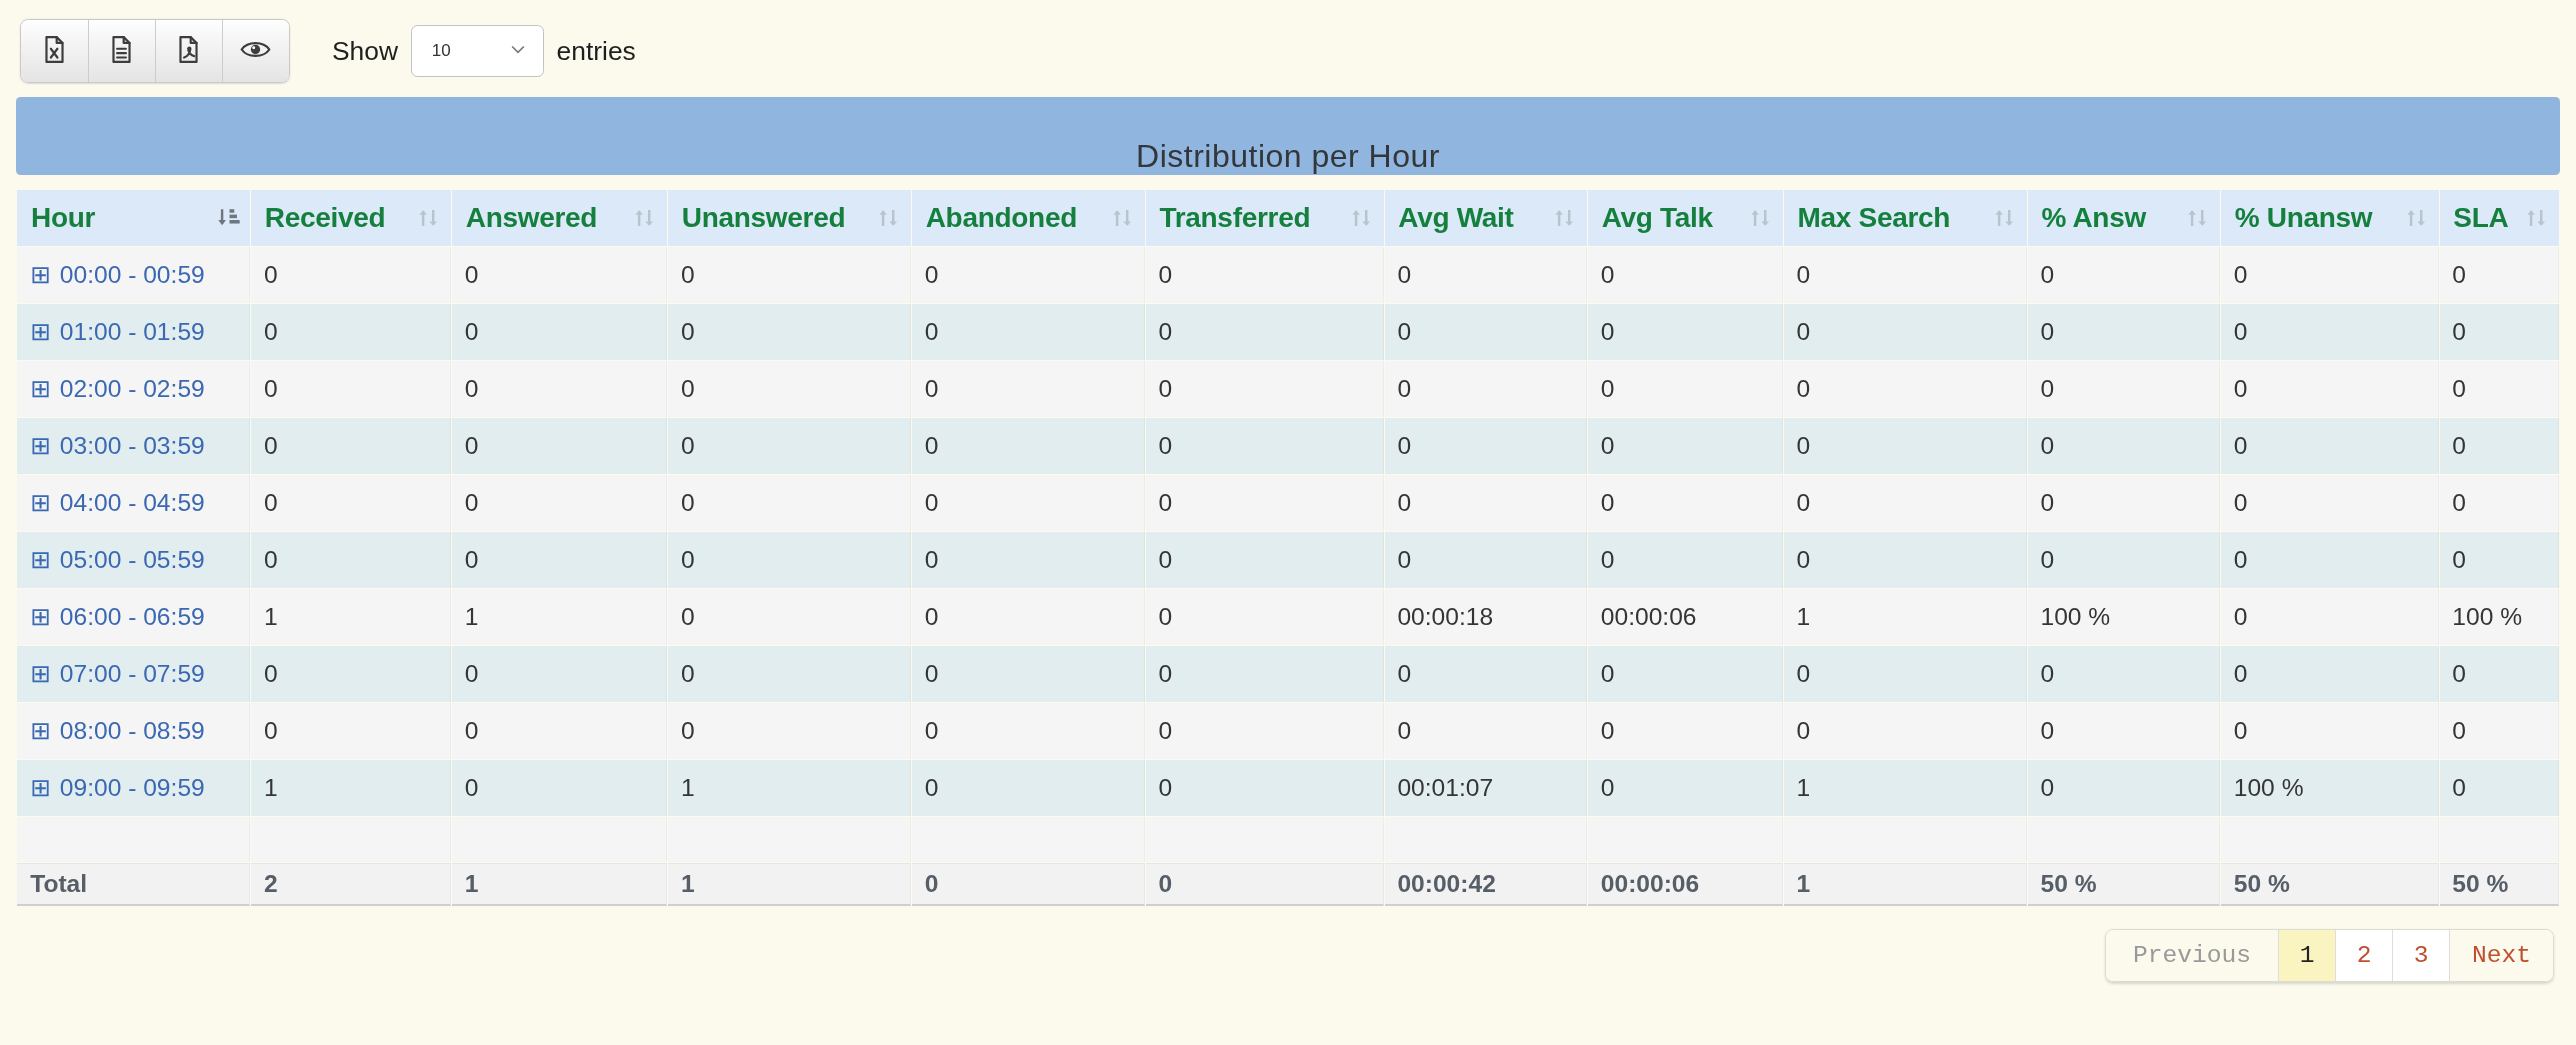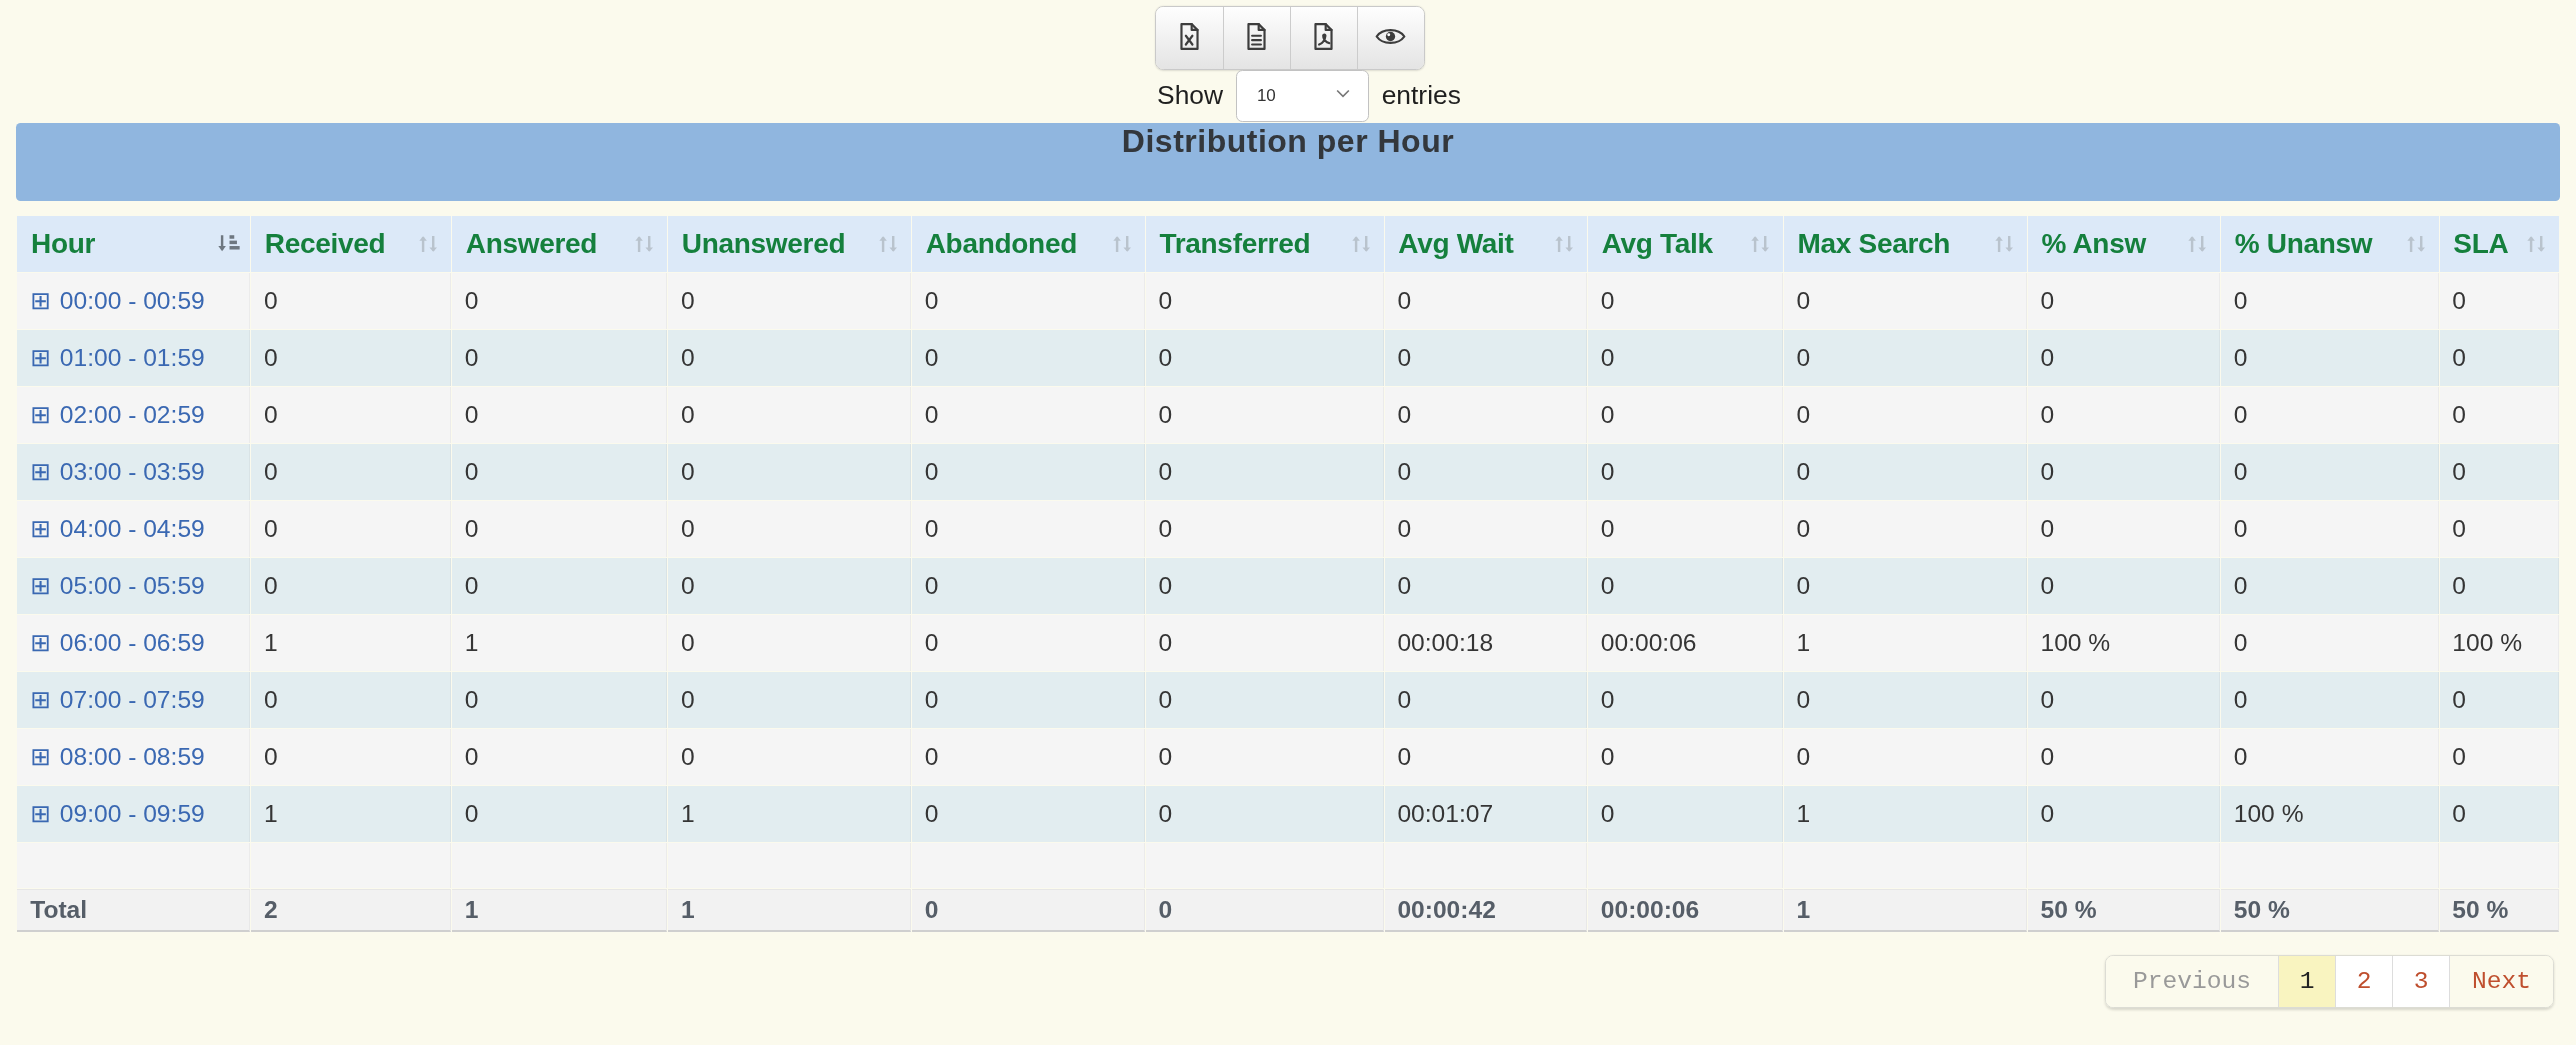--- a/index.html
+++ b/index.html
@@ -5,21 +5,21 @@
   * { margin:0; padding:0; box-sizing:border-box; }
   html,body { width:2576px; height:1046px; overflow:hidden; }
   body {
     background:#fbfaed;
     font-family:"Liberation Sans", sans-serif;
     color:#3a3a3a;
   }
   .page { width:2576px; height:1046px; padding:0 16.4px; position:relative; }
 
   
-  .topbar { display:flex; align-items:center; height:123px; padding-top:5.5px;flex-direction:column; }
+  .topbar { display:flex; align-items:center; height:97px; padding-top:5.5px; }
   .btn-group {
     display:inline-flex; border:0.9px solid #c9c9c9; border-radius:8.2px;
     overflow:hidden; box-shadow:0 0.9px 1.8px rgba(0,0,0,.12); margin-left:3.6px;
   }
   .tb-btn {
     width:67px; height:62px; display:flex; align-items:center; justify-content:center;
     background:linear-gradient(#fefefe,#e4e4e4); border:none; border-left:0.9px solid #cccccc;
     cursor:pointer;
   }
   .tb-btn:first-child { border-left:none; }
@@ -34,22 +34,22 @@
   .search-ctrl { margin-left:auto; display:flex; align-items:center; font-size:26.4px; color:#1f1f1f; }
   .search-ctrl input {
     width:308px; height:53px; margin-left:14.6px; margin-right:7.3px;
     border:0.9px solid #c5c5c5; border-radius:6.4px; background:#fff;
     font-size:25.5px; padding:0 12.8px; font-family:"Liberation Sans",sans-serif;
   }
 
   
   .title-bar {
     height:78px; background:#90b6df; border-radius:4.6px;
-    display:flex; align-items:flex-start; justify-content:center;
-    font-size:32px; font-weight:bold; color:#33373c; letter-spacing:0.5px;
+    display:flex; align-items:flex-end; justify-content:center;
+    font-size:32px; font-weight:normal; color:#33373c; letter-spacing:0.5px;
     margin-bottom:13.7px;
   }
 
   
   table { width:100%; border-collapse:separate; border-spacing:1.8px; table-layout:fixed; }
   col.c0{width:9.2%} col.c1{width:7.9%} col.c2{width:8.5%} col.c3{width:9.6%}
   col.c4{width:9.2%} col.c5{width:9.4%} col.c6{width:8.0%} col.c7{width:7.7%}
   col.c8{width:9.6%} col.c9{width:7.6%} col.c10{width:8.6%} col.c11{width:4.7%}
   th {
     background:#dce9f8; height:56px; text-align:left; padding:0 40px 0 13.7px;

